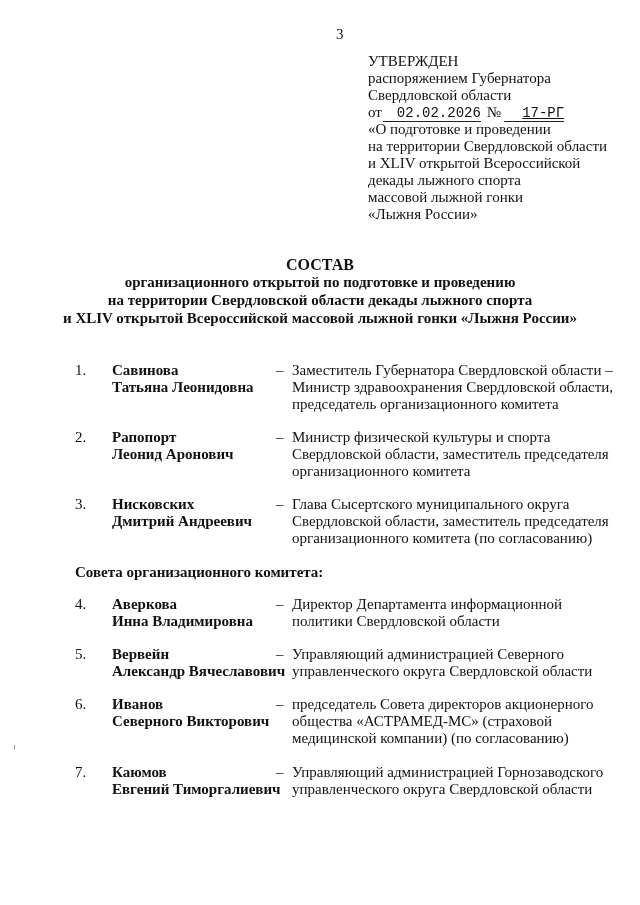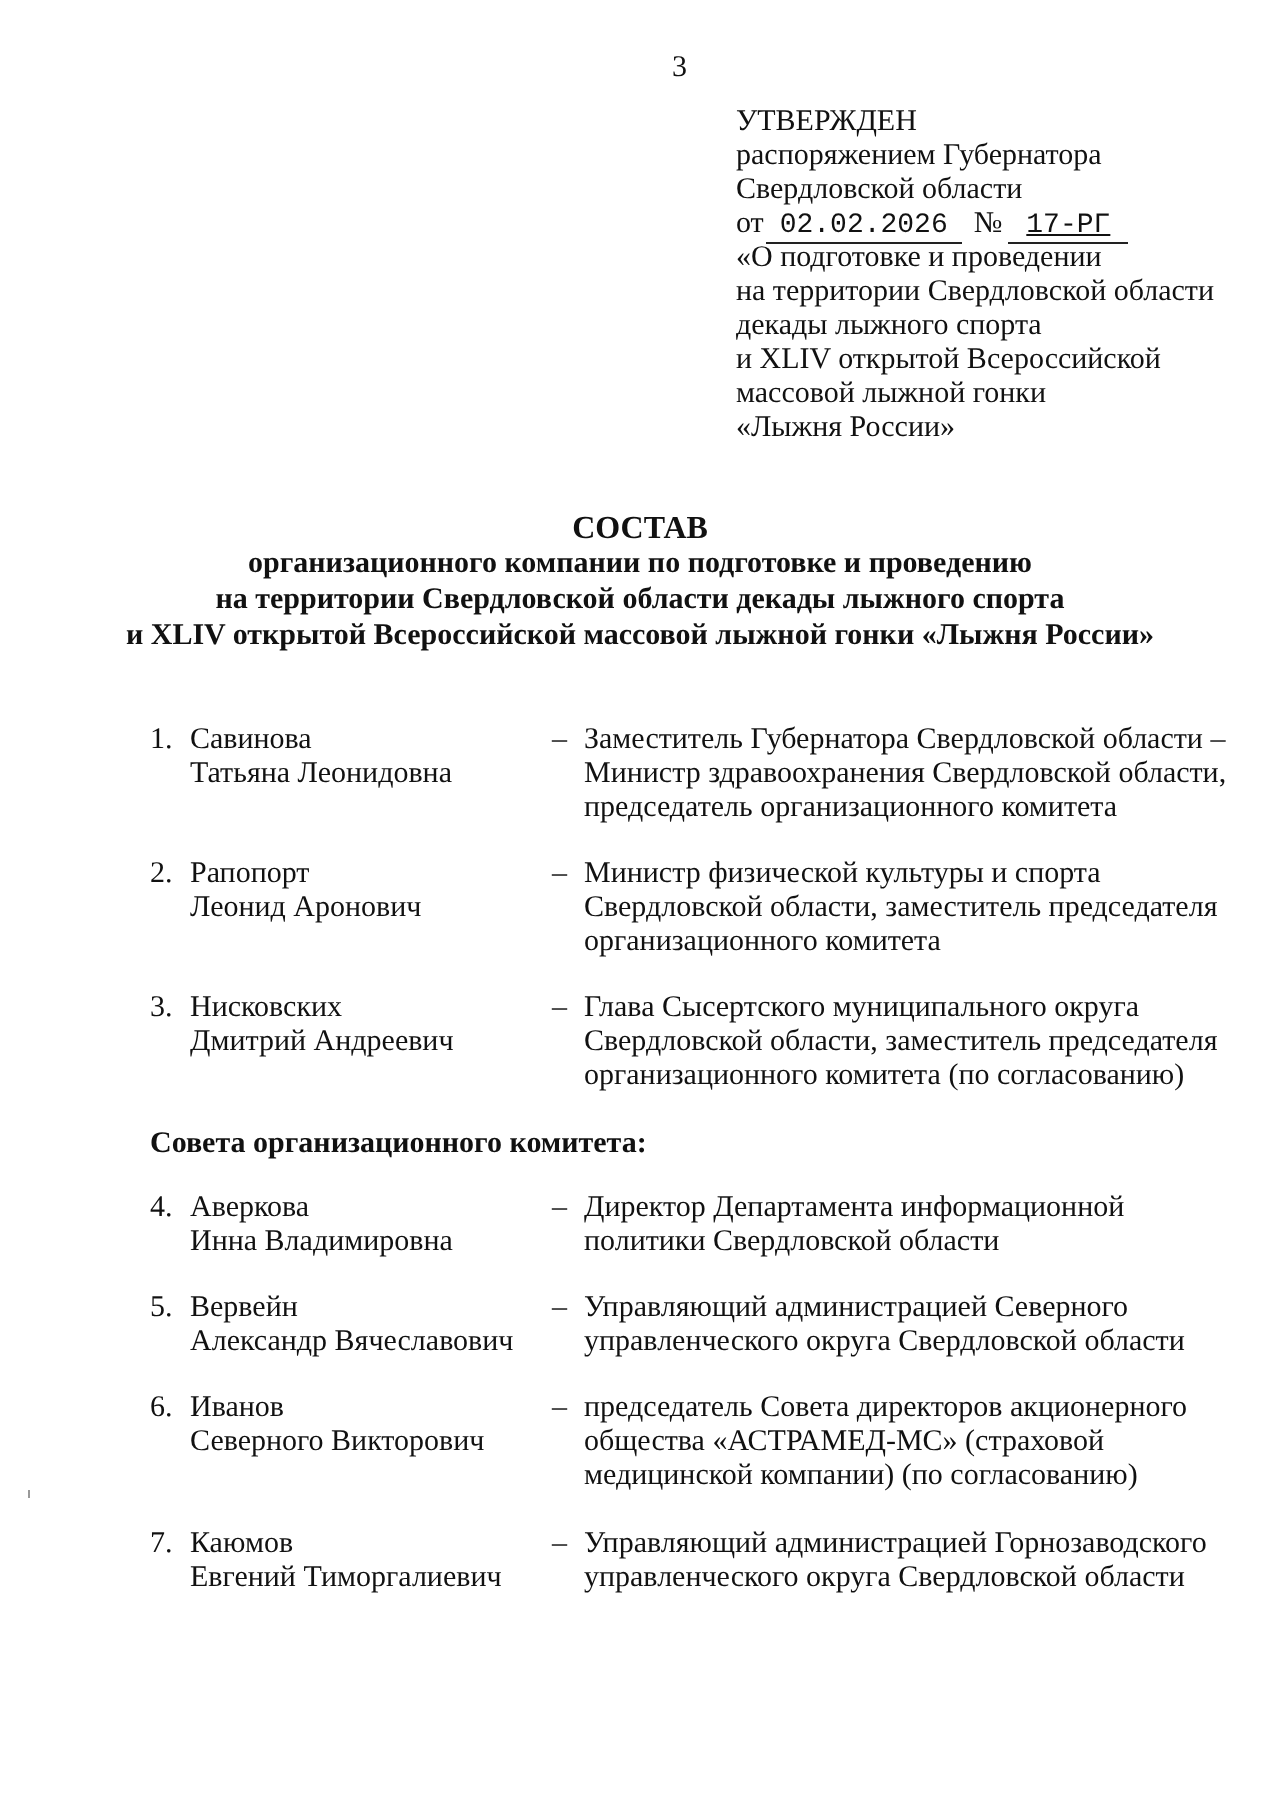--- a/index.html
+++ b/index.html
@@ -4,33 +4,33 @@
 <style>
   html, body { margin: 0; padding: 0; background: #ffffff; }
   body {
     width: 640px; height: 905px; position: relative; overflow: hidden;
     font-family: "Liberation Serif", "DejaVu Serif", serif;
     color: #111111; font-size: 15px; line-height: 17px;
   }
   .page-number { position: absolute; left: 336px; top: 26px; font-size: 15px; }
   .approval { position: absolute; left: 368px; top: 53px; width: 260px; }
   .approval .line { white-space: nowrap; height: 17px; }
-  .ul { display: inline-block; border-bottom: 1px solid #222; text-align: center;
+  .ul { display: inline-block; border-bottom: 1px solid #222; text-align: right;
         font-family: "Liberation Mono", "DejaVu Sans Mono", monospace; font-size: 14px; line-height: 15px; }
   .ul.date { width: 98px; margin-left: 1px; }
   .ul.num { width: 60px; margin-left: 3px; text-decoration: underline; }
   .num-sign { margin-left: 6px; }
 
   .title-block { position: absolute; left: 0; top: 256px; width: 640px; text-align: center; font-weight: bold; }
   .title-block .main { font-size: 16px; height: 18px; }
   .title-block .sub { height: 18px; font-size: 15px; }
 
   .entry { position: absolute; left: 75px; width: 560px; }
   .entry .n { position: absolute; left: 0; top: 0; }
-  .entry .name { position: absolute; left: 20px; top: 0; width: 175px; }
+  .entry .name { position: absolute; left: 37px; top: 0; width: 175px; font-weight: bold; }
   .entry .dash { position: absolute; left: 201px; top: 0; }
   .entry .pos { position: absolute; left: 217px; top: 0; width: 330px; }
   .entry .l { height: 17px; white-space: nowrap; }
 
   .members-heading { position: absolute; left: 75px; top: 564px; font-weight: bold; }
   .margin-mark { position: absolute; left: 14px; top: 745px; width: 1px; height: 4px; background: #999; }
 </style>
 </head>
 <body>
 
@@ -38,29 +38,29 @@
 
 <div class="approval">
   <div class="line">УТВЕРЖДЕН</div>
   <div class="line">распоряжением Губернатора</div>
   <div class="line">Свердловской области</div>
   <div class="line">
     <span>от</span><span class="ul date">02.02.2026</span><span class="num-sign">№</span><span class="ul num">17-РГ</span>
   </div>
   <div class="line">«О подготовке и проведении</div>
   <div class="line">на территории Свердловской области</div>
+  <div class="line">и XLIV открытой Всероссийской</div>
   <div class="line">декады лыжного спорта</div>
-  <div class="line">и XLIV открытой Всероссийской</div>
   <div class="line">массовой лыжной гонки</div>
   <div class="line">«Лыжня России»</div>
 </div>
 
 <div class="title-block">
   <div class="main">СОСТАВ</div>
-  <div class="sub">организационного компании по подготовке и проведению</div>
+  <div class="sub">организационного открытой по подготовке и проведению</div>
   <div class="sub">на территории Свердловской области декады лыжного спорта</div>
   <div class="sub">и XLIV открытой Всероссийской массовой лыжной гонки «Лыжня России»</div>
 </div>
 
 <div class="entry" style="top:362px;">
   <div class="n">1.</div>
   <div class="name">
     <div class="l">Савинова</div>
     <div class="l">Татьяна Леонидовна</div>
   </div>

